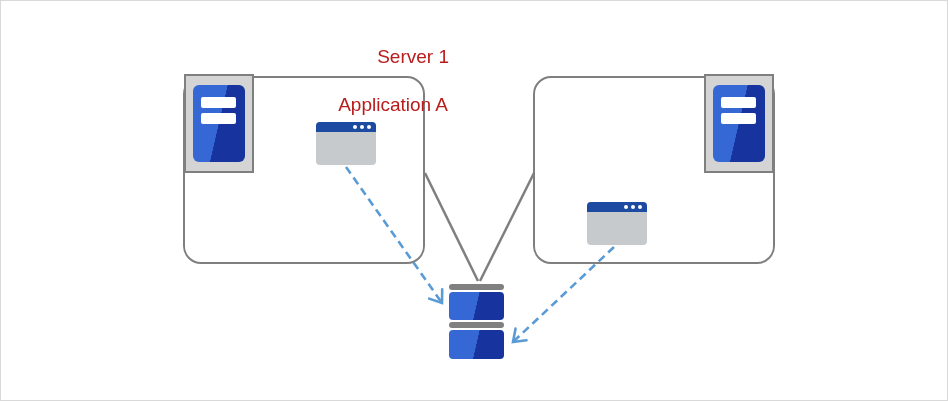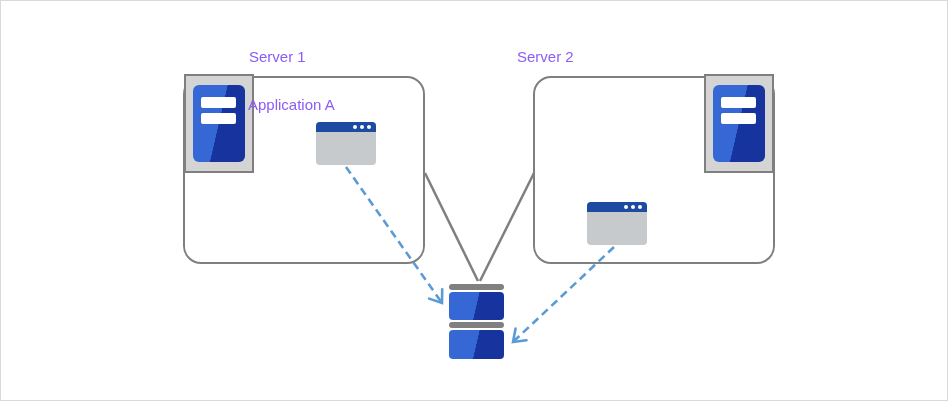--- a/index.html
+++ b/index.html
@@ -30,24 +30,24 @@
     border-radius:18px;
     background:#fff;
     z-index:1;
   }
   #server1-box{left:182px;top:75px;width:242px;height:188px;}
   #server2-box{left:532px;top:75px;width:242px;height:188px;}
 
   .node-label{
     position:absolute;
     width:200px;
-    text-align:left;
-    font-size:15px;
+    text-align:right;
+    font-size:19px;
     line-height:24px;
-    color:#8b5cf6;
+    color:#b91c1c;
     z-index:3;
     white-space:nowrap;
   }
   #server1-label{left:248px;top:44px;}
   #server2-label{left:516px;top:44px;}
   #app-a-label{left:247px;top:92px;}
   #app-b-label{left:518px;top:174px;}
   #shared-disk-label{left:383px;top:367px;}
 
   .server-icon-frame{
@@ -167,21 +167,20 @@
     <div class="app-titlebar">
       <div class="app-dots">
         <div class="app-dot"></div>
           <div class="app-dot"></div>
           <div class="app-dot"></div>
       </div>
     </div>
   </div>
 
   <div class="server-box" id="server2-box"></div>
-  <div class="node-label" id="server2-label">Server 2</div>
   <div class="server-icon-frame" id="server2-icon">
     <div class="server-tower">
       <div class="tower-slot s1"></div>
       <div class="tower-slot s2"></div>
     </div>
   </div>
 
   <div class="app-window" id="app-b-icon">
     <div class="app-titlebar">
       <div class="app-dots">

